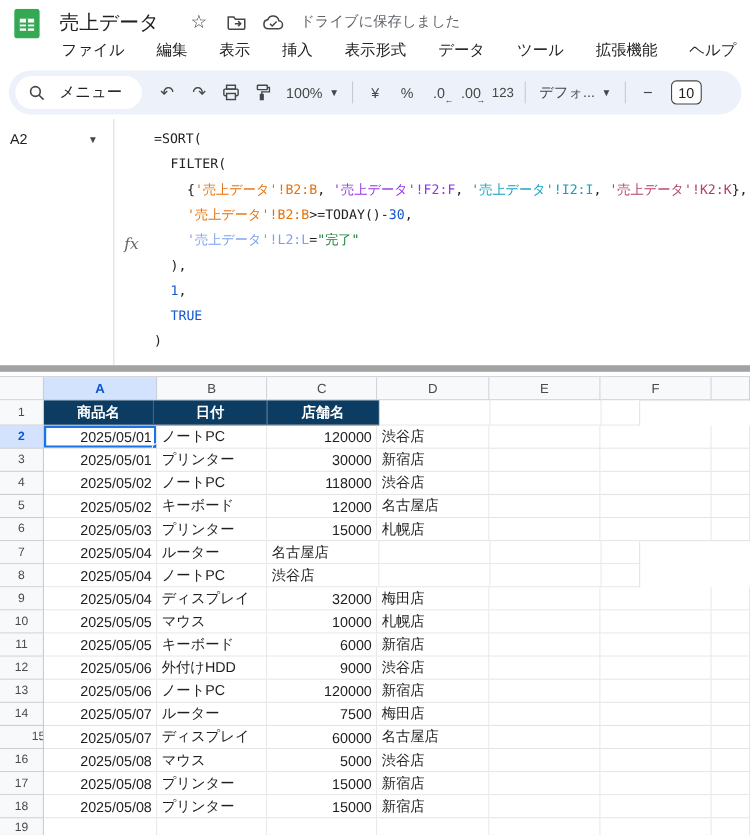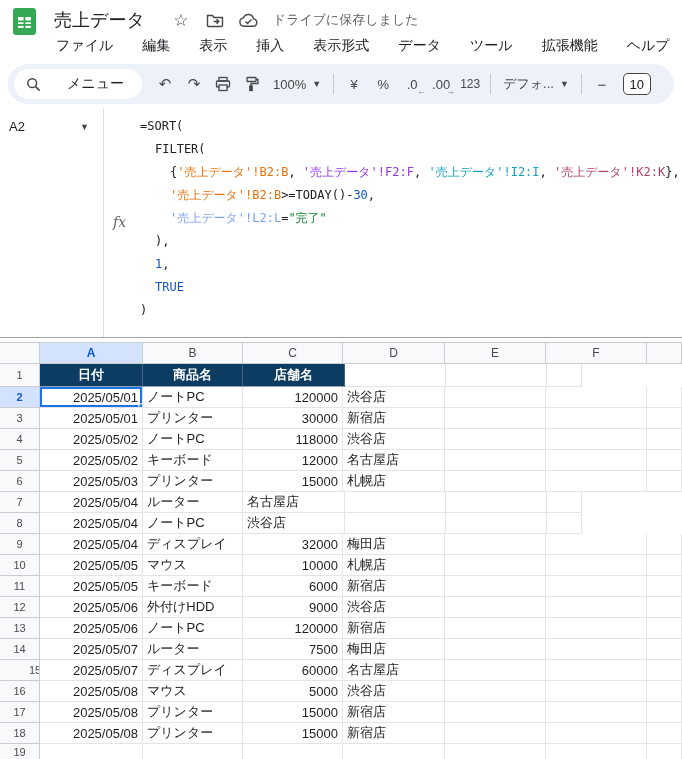--- a/index.html
+++ b/index.html
@@ -13,31 +13,31 @@
   .title-block { margin-left:54px; }
   .title-row { display:flex; align-items:center; height:36px; padding-top:4px; }
   .doc-title { font-size:18px; font-weight:500; color:#202124; margin-right:24px; }
   .hicon { display:flex; align-items:center; justify-content:center; width:24px; height:24px; margin-right:10px; color:#444746; font-size:17px; }
   .saved-status { font-size:13px; color:#5f6368; margin-left:2px; }
   .menubar { display:flex; align-items:flex-start; gap:25px; height:24px; font-size:14px; color:#202124; }
   .menu-item { cursor:pointer; padding:1px 2px; border-radius:4px; }
 
   
   .toolbar { display:flex; align-items:center; height:40px; margin:2px 8px 4px 8px; background:#edf2fa; border-radius:20px; padding:0 6px; gap:1px; }
-  .menu-pill { background:#fff; border-radius:16px; height:30px; display:flex; align-items:center; gap:26px; padding:0 18px 0 12px; margin-right:8px; font-size:14px; color:#202124; cursor:pointer; }
+  .menu-pill { background:#fff; border-radius:16px; height:30px; display:flex; align-items:center; gap:13px; padding:0 18px 0 12px; margin-right:8px; font-size:14px; color:#202124; cursor:pointer; }
   .tbtn { min-width:28px; height:28px; display:flex; align-items:center; justify-content:center; border-radius:4px; color:#444746; font-size:15px; cursor:pointer; position:relative; }
   .tbtn.txt { font-size:13px; font-weight:500; }
   .tbtn .mini-arrow { position:absolute; bottom:2px; right:1px; font-size:8px; line-height:8px; }
   .tdiv { width:1px; height:20px; background:#c7cbd1; margin:0 5px; }
   .zoom-sel,.font-sel { display:flex; align-items:center; gap:6px; color:#444746; font-size:13px; padding:0 6px; height:28px; cursor:pointer; }
   .caret { font-size:9px; color:#444746; }
   .size-box { width:28px; height:22px; border:1.5px solid #444746; border-radius:5px; background:#fff; display:flex; align-items:center; justify-content:center; font-size:13px; color:#202124; margin-left:6px; }
 
   
-  .formula-bar { position:relative; height:230px; background:#fff; border-bottom:1px solid #a3a3a3; }
+  .formula-bar { position:relative; height:230px; background:#fff; border-bottom:6px solid #a3a3a3; }
   .name-box { position:absolute; left:0; top:0; width:104px; height:100%; border-right:1px solid #dadce0; }
   .name-box-inner { display:flex; align-items:center; justify-content:space-between; padding:11px 14px 0 9px; font-size:13px; color:#202124; cursor:pointer; }
   .fx { position:absolute; left:113px; top:106px; font-style:italic; font-family:"DejaVu Serif","Liberation Serif",serif; color:#5f6368; font-size:14px; }
   .formula-content { position:absolute; left:140px; top:7px; font-family:"DejaVu Sans Mono","Liberation Mono",monospace; font-size:12px; line-height:23px; white-space:pre; cursor:text; }
 
   
   .grid { margin-top:4px; border-top:1px solid #c9ccd1; }
   .grow { display:flex; }
   .gcell { border-right:1px solid #e2e4e7; border-bottom:1px solid #e2e4e7; background:#fff; display:flex; align-items:center; font-size:13px; color:#1f1f1f; overflow:hidden; white-space:nowrap; flex:none; }
   .hdr { background:#f8f9fa; border-right-color:#c9ccd1; border-bottom-color:#c9ccd1; justify-content:center; font-size:11px; color:#474b4f; }
@@ -164,22 +164,22 @@
         <div class="gcell hdr selhdr" style="width: 103px; height: 21px; font-size: 12px;">A</div>
         <div class="gcell hdr" style="width: 100px; height: 21px; font-size: 12px;">B</div>
         <div class="gcell hdr" style="width: 100px; height: 21px; font-size: 12px;">C</div>
         <div class="gcell hdr" style="width: 102px; height: 21px; font-size: 12px;">D</div>
         <div class="gcell hdr" style="width: 101px; height: 21px; font-size: 12px;">E</div>
         <div class="gcell hdr" style="width: 101px; height: 21px; font-size: 12px;">F</div>
         <div class="gcell hdr" style="width: 35px; height: 21px;"></div>
       </div>
       <div class="grow">
         <div class="gcell hdr" style="width: 40px; height: 23px;">1</div>
+        <div class="gcell navy" style="width: 100px; height: 23px;">商品名</div>
         <div class="gcell navy" style="width: 103px; height: 23px;">日付</div>
-        <div class="gcell navy" style="width: 100px; height: 23px;">商品名</div>
         <div class="gcell navy" style="width: 102px; height: 23px;">店舗名</div>
         <div class="gcell" style="width: 101px; height: 23px;"></div>
         <div class="gcell" style="width: 101px; height: 23px;"></div>
         <div class="gcell" style="width: 35px; height: 23px;"></div>
       </div>
       <div class="grow">
         <div class="gcell hdr selhdr" style="width: 40px; height: 21px;">2</div>
         <div class="gcell right sel-cell" style="width: 103px; height: 21px;">2025/05/01<div class="fill-handle"></div></div>
         <div class="gcell left" style="width: 100px; height: 21px;">ノートPC</div>
         <div class="gcell right" style="width: 100px; height: 21px;">120000</div>

